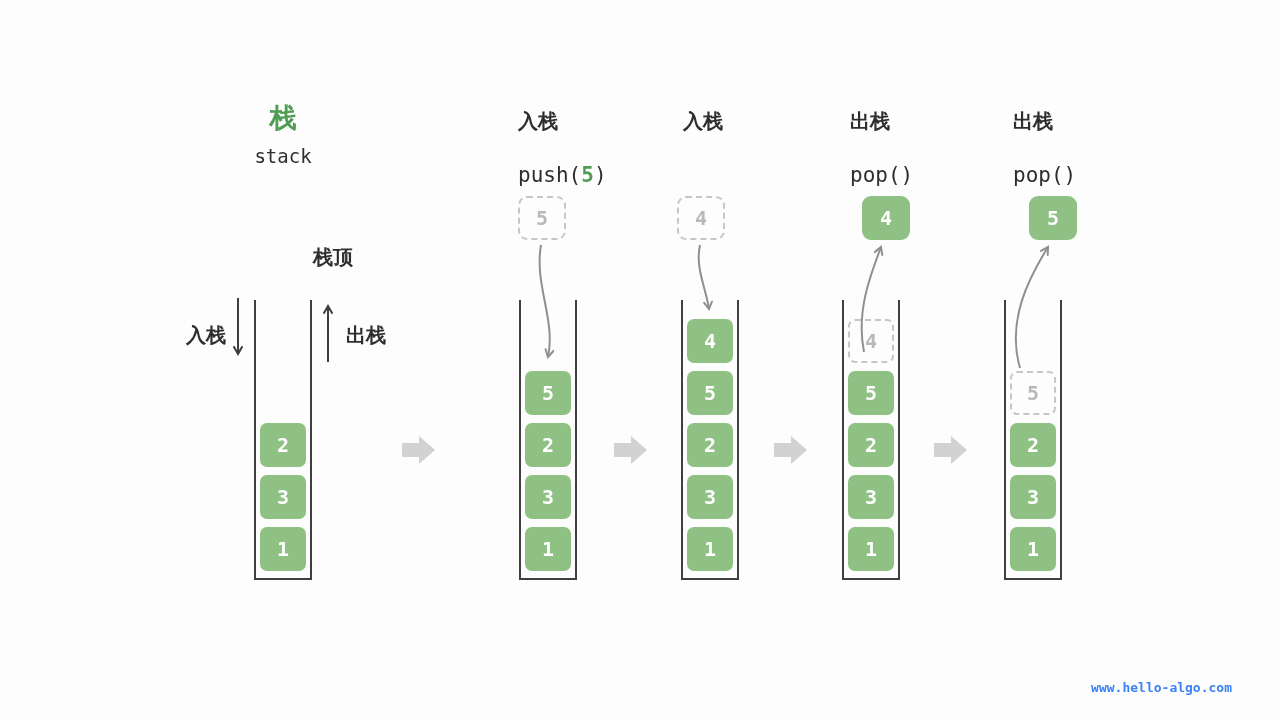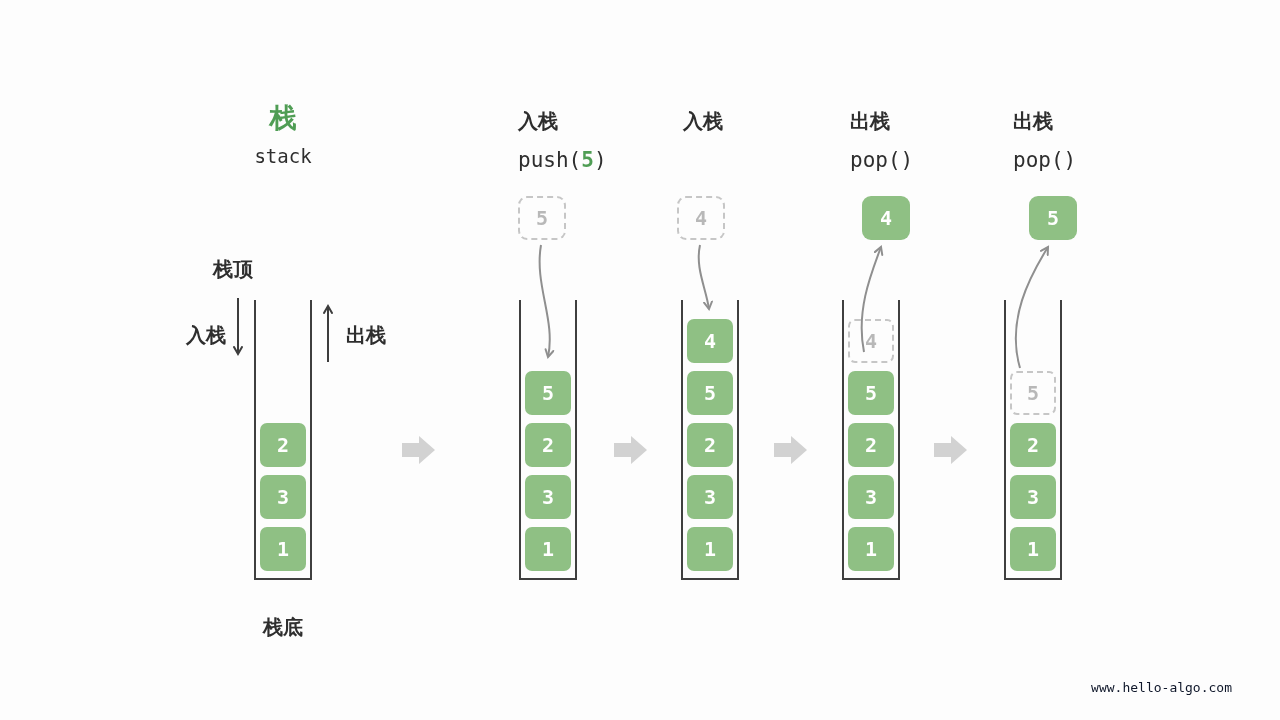--- a/index.html
+++ b/index.html
@@ -15,48 +15,48 @@
   html,body{width:1280px;height:720px;}
   body{position:relative;background:#FDFDFD;font-family:"Liberation Sans",sans-serif;color:var(--ink);overflow:hidden;}
   .mono{font-family:"DejaVu Sans Mono",monospace;}
   .canvas{position:absolute;inset:0;}
   svg.overlay{position:absolute;left:0;top:0;pointer-events:none;}
 
   
   .title-zh{position:absolute;left:213px;top:100px;width:140px;text-align:center;font-size:27px;font-weight:bold;color:var(--accent-green);}
   .title-en{position:absolute;left:213px;top:145px;width:140px;text-align:center;font-size:19px;color:var(--ink);}
   .lbl{position:absolute;font-size:20px;font-weight:bold;color:var(--ink);}
-  .lbl-top{left:213px;top:244px;width:140px;text-align:left;margin-top:12px;}
+  .lbl-top{left:213px;top:244px;width:140px;text-align:right;}
   .lbl-bottom{left:213px;top:614px;width:140px;text-align:center;}
   .lbl-push{left:150px;top:322px;width:76px;text-align:right;}
   .lbl-pop{left:346px;top:322px;width:76px;text-align:left;}
 
   
   .col-header{position:absolute;top:108px;width:160px;}
   .col-header .action{font-size:20px;font-weight:600;color:var(--ink);}
-  .col-header .code{margin-top:13px;font-size:21px;color:var(--ink);}
+  .col-header .code{margin-top:28px;font-size:21px;color:var(--ink);}
   .col-header .arg{color:var(--accent-green);font-weight:bold;}
 
   
   .float-box{position:absolute;top:196px;width:48px;height:44px;border-radius:9px;
     display:flex;align-items:center;justify-content:center;font-size:20px;font-weight:bold;}
   .float-box.dashed{border:2px dashed var(--dashed-gray);color:var(--ghost-text);background:transparent;}
   .float-box.solid{background:var(--block-green);color:#fff;}
 
   
   .stack{position:absolute;top:300px;width:58px;height:280px;
     border-left:2px solid var(--wall);border-right:2px solid var(--wall);border-bottom:2px solid var(--wall);}
   .block{position:absolute;left:4px;width:46px;height:44px;background:var(--block-green);
     border-radius:7px;color:#fff;font-size:20px;font-weight:bold;
     display:flex;align-items:center;justify-content:center;}
   .ghost{position:absolute;left:4px;width:46px;height:44px;background:transparent;
     border:2px dashed var(--dashed-gray);border-radius:7px;color:var(--ghost-text);
     font-size:20px;font-weight:bold;display:flex;align-items:center;justify-content:center;}
 
-  .watermark{position:absolute;right:48px;top:680px;font-size:13px;color:#0f172a;}
+  .watermark{position:absolute;right:48px;top:680px;font-size:13px;color:#3b82f6;font-weight:bold;}
 </style>
 </head>
 <body>
 
 <div class="canvas">
 
   <svg class="overlay" width="1280" height="720">
     <defs>
       <marker id="ah-dark" markerWidth="12" markerHeight="12" refX="8" refY="5" orient="auto" markerUnits="userSpaceOnUse">
         <path d="M1,1 L8,5 L1,9" fill="none" stroke="#3D3D3D" stroke-width="2" stroke-linecap="round"></path>
@@ -78,21 +78,20 @@
     <polygon points="402,443 419,443 419,436 435,450 419,464 419,457 402,457" fill="#D2D2D2"></polygon>
     <polygon points="614,443 631,443 631,436 647,450 631,464 631,457 614,457" fill="#D2D2D2"></polygon>
     <polygon points="774,443 791,443 791,436 807,450 791,464 791,457 774,457" fill="#D2D2D2"></polygon>
     <polygon points="934,443 951,443 951,436 967,450 951,464 951,457 934,457" fill="#D2D2D2"></polygon>
   </svg>
 
   <div class="title-zh">栈</div>
   <div class="title-en mono">stack</div>
 
   <div class="lbl lbl-top">栈顶</div>
-  <div class="lbl lbl-bottom">栈底</div>
   <div class="lbl lbl-push">入栈</div>
   <div class="lbl lbl-pop">出栈</div>
 
   <div class="col-header" style="left:518px">
     <div class="action">入栈</div>
     <div class="code mono"><span>push(</span><span class="arg">5</span><span>)</span></div>
   </div>
   <div class="col-header" style="left:683px">
     <div class="action">入栈</div>
   </div>

